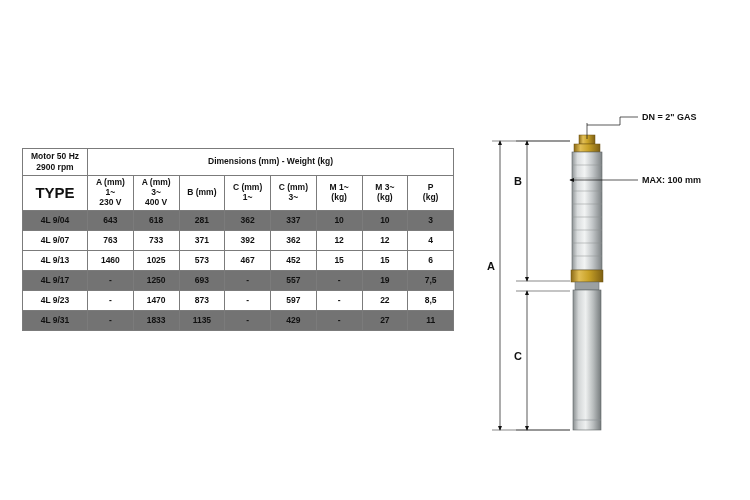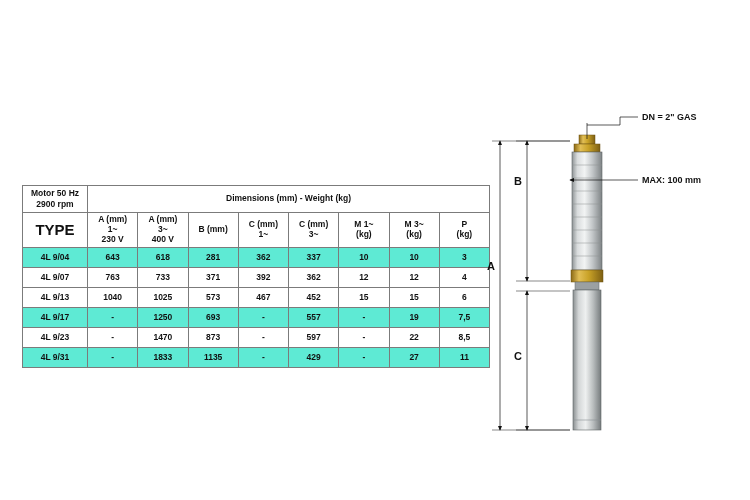--- a/index.html
+++ b/index.html
@@ -13,41 +13,40 @@
   .sheet{position:absolute;inset:0;}
 
   
   .table-wrap{
     position:absolute;
     left:22px; top:148px;
     width:432px;
   }
   table.dims{
     border-collapse:collapse;
-    width:468px;
+    width:432px;
     table-layout:fixed;
-    margin-top:37px;
   }
   table.dims td, table.dims th{
     border:1px solid #7b7b7b;
     font-size:8.5px;
     text-align:center;
     vertical-align:middle;
     color:#111;
     padding:0;
     line-height:1.15;
     font-weight:bold;
     background:#ffffff;
   }
   .hdr-top td{height:26px;font-size:8.5px;}
   .hdr-top .motor{font-size:8.5px;line-height:1.3;}
   .hdr-sub td{height:34px;font-size:8px;line-height:1.25;}
   .hdr-sub .type-cell{font-size:15px;}
   tbody td{height:19px;font-size:8.5px;font-weight:bold;}
-  tr.alt td{background:#5eead4;}
+  tr.alt td{background:#737373;}
   .col-type{width:64px;}
   .col-a1{width:52px;}
   .col-a3{width:52px;}
   .col-b{width:50px;}
   .col-c1{width:50px;}
   .col-c3{width:52px;}
   .col-m1{width:42px;}
   .col-m3{width:42px;}
   .col-p{width:38px;}
 
@@ -149,21 +148,21 @@
           <td>733</td>
           <td>371</td>
           <td>392</td>
           <td>362</td>
           <td>12</td>
           <td>12</td>
           <td>4</td>
         </tr>
         <tr>
           <td>4L 9/13</td>
-          <td>1040</td>
+          <td>1460</td>
           <td>1025</td>
           <td>573</td>
           <td>467</td>
           <td>452</td>
           <td>15</td>
           <td>15</td>
           <td>6</td>
         </tr>
         <tr class="alt">
           <td>4L 9/17</td>

